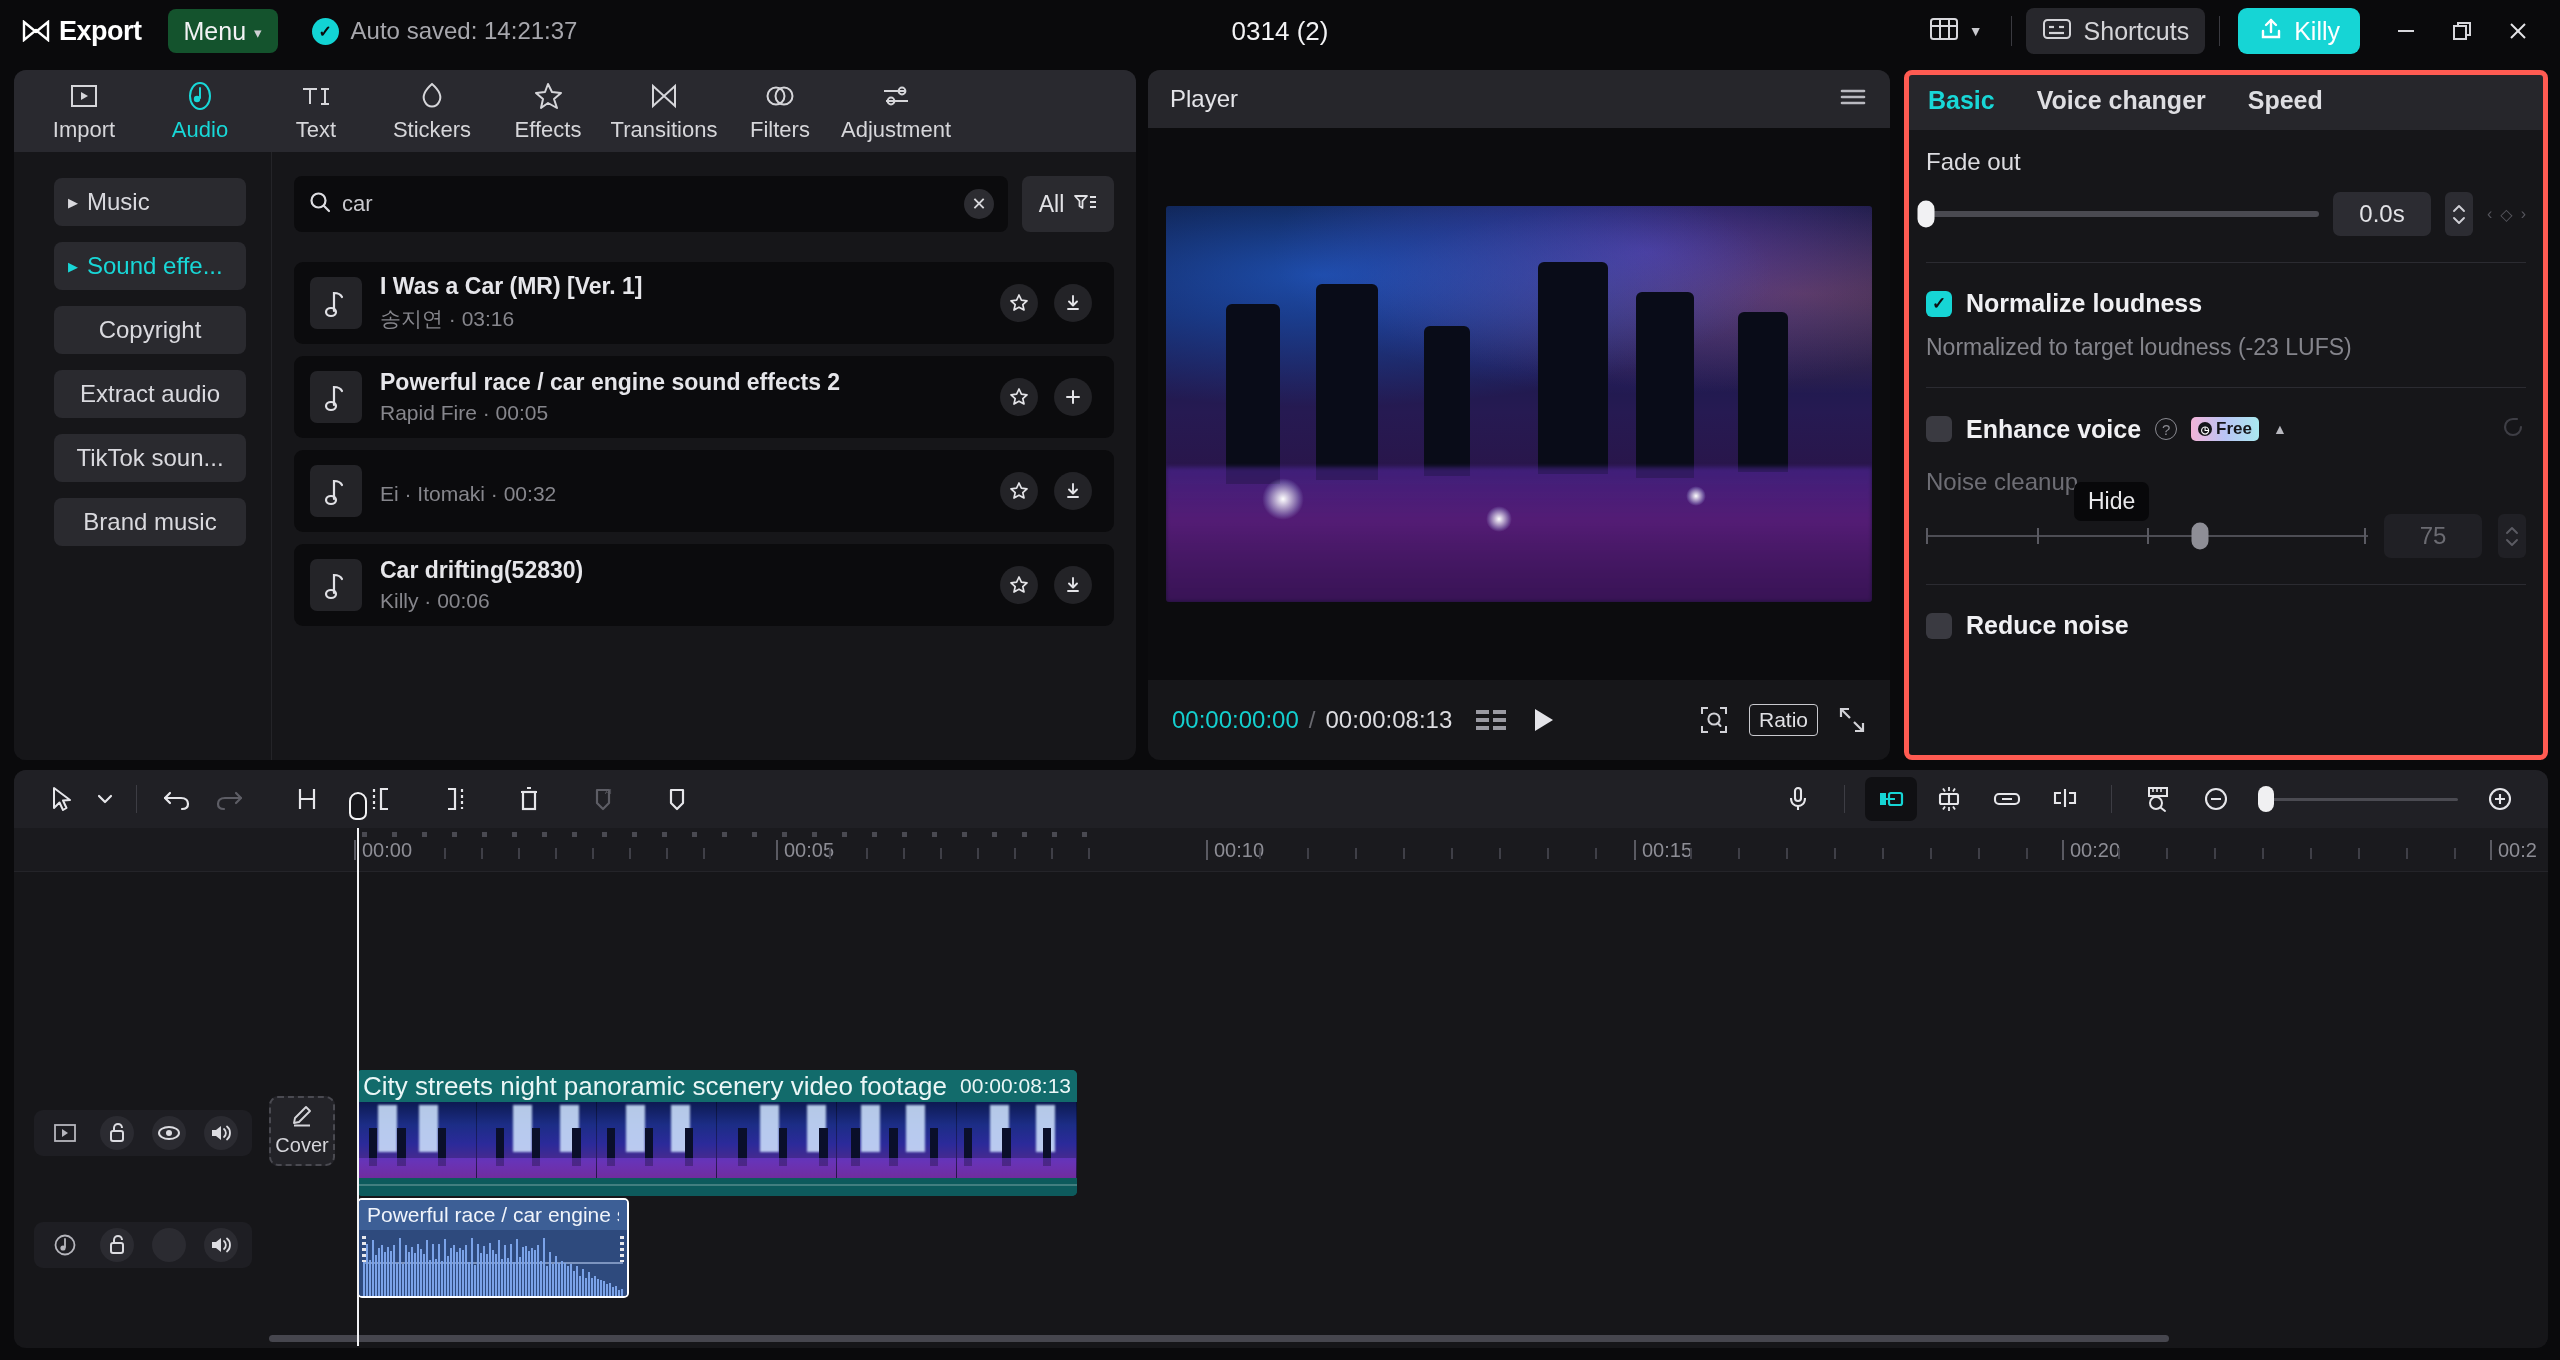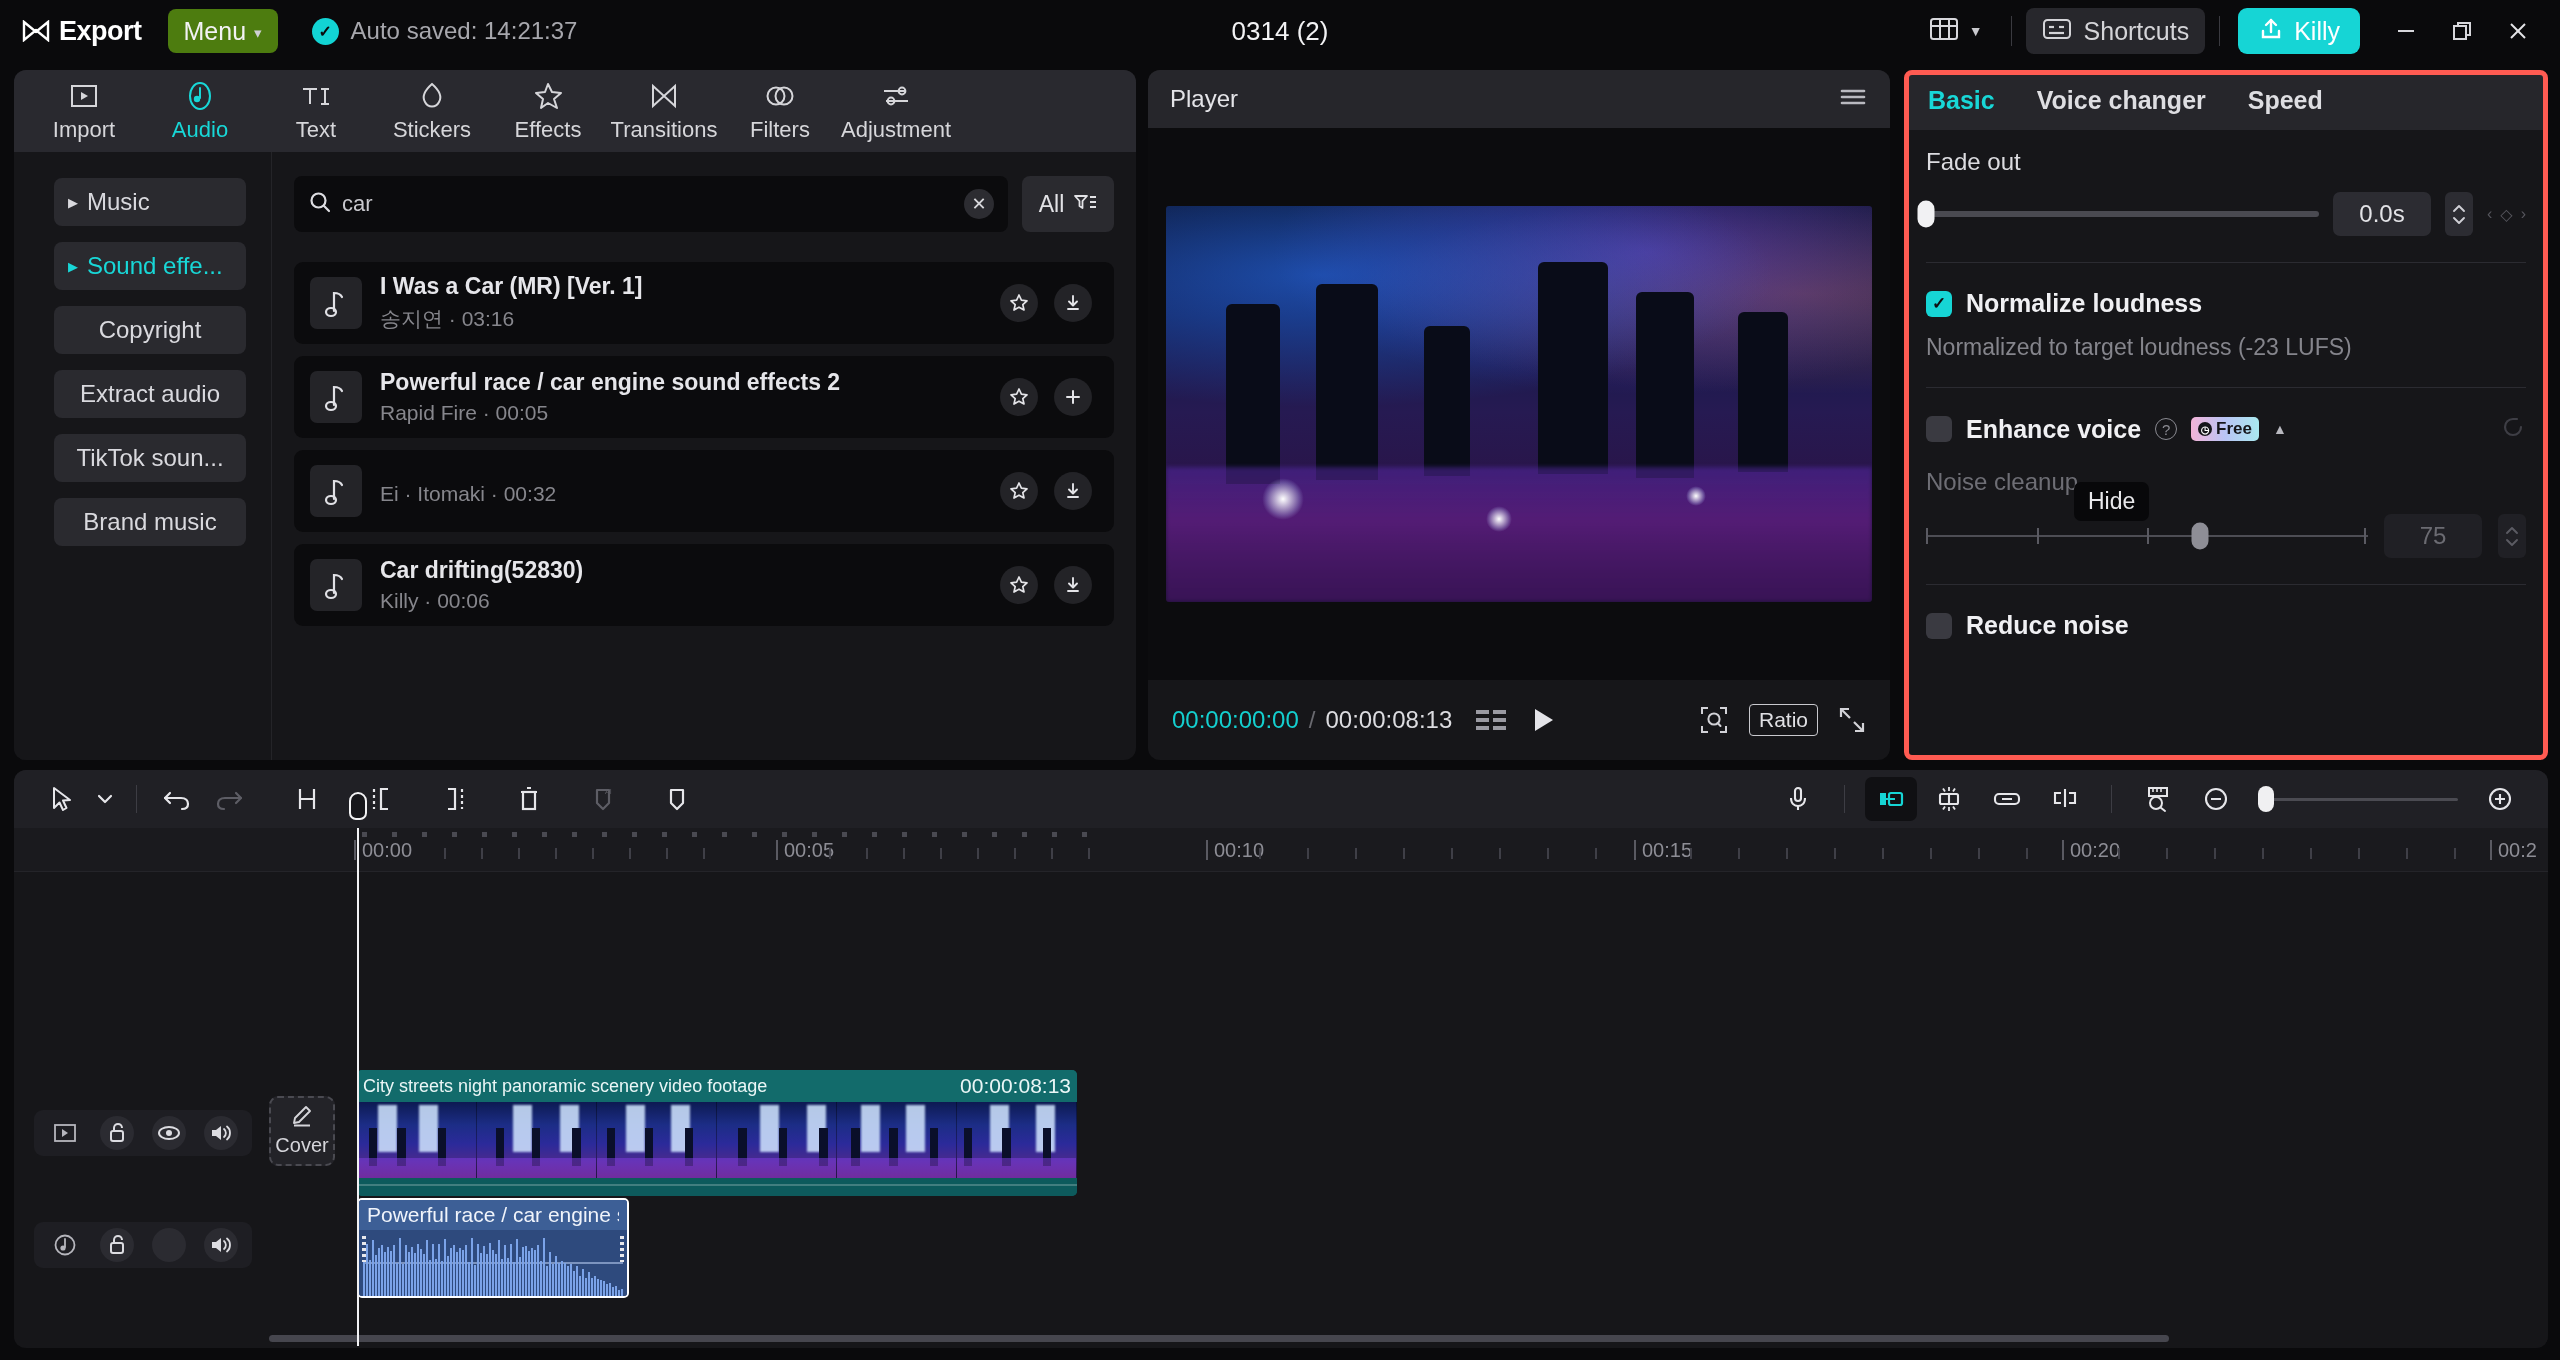--- a/index.html
+++ b/index.html
@@ -15,21 +15,21 @@
   
   .titlebar {
     position: absolute; left: 0; top: 0; width: 2560px; height: 62px;
     background: #0a0a0c; display: flex; align-items: center;
   }
   .logo-wrap { display: flex; align-items: center; gap: 9px; margin-left: 22px; }
   .logo-mark { width: 28px; height: 22px; position: relative; }
   .logo-text { font-size: 27px; font-weight: 600; letter-spacing: -0.5px; color: #fff; }
   .menu-btn {
     margin-left: 26px; height: 44px; padding: 0 16px; border-radius: 8px;
-    background: #4d7c0f; display: flex; align-items: center; gap: 8px;
+    background: #14532d; display: flex; align-items: center; gap: 8px;
     font-size: 25px; color: #f2f2f4; cursor: pointer;
   }
   .menu-caret { font-size: 15px; color: #cfcfd4; margin-top: 3px; }
   .autosave { margin-left: 34px; display: flex; align-items: center; gap: 12px; }
   .check-circle {
     width: 27px; height: 27px; border-radius: 50%; background: #12d4d4;
     display: flex; align-items: center; justify-content: center;
     color: #0a0a0c; font-size: 16px; font-weight: bold;
   }
   .autosave-text { font-size: 24px; color: #a7a7ad; }
@@ -290,21 +290,21 @@
   }
   .cover-btn .lbl { font-size: 20px; color: #d5d5da; }
 
   .vclip {
     position: absolute; border-radius: 5px; overflow: hidden; background: #0d5a5c;
   }
   .vclip-head {
     height: 32px; display:flex; align-items:center; justify-content: space-between;
     padding: 0 6px; background: #126b6b;
   }
-  .vclip-title { font-size: 18px; color: #eaf6f6; white-space: nowrap; overflow: hidden; }
+  .vclip-title { font-size: 26px; color: #eaf6f6; white-space: nowrap; overflow: hidden; }
   .vclip-dur { font-size: 21px; color: #eaf6f6; margin-left: 10px; }
   .vclip-frames { height: 76px; display: flex; }
   .vframe { flex: 1; position: relative; overflow: hidden; border-right: 1px solid rgba(0,0,0,.35);
     background: linear-gradient(180deg,#0d1a52 0%, #1c2d86 30%, #2b2a9a 55%, #4a2a8e 78%, #3a1f6b 100%); }
   .vframe .hl { position:absolute; width: 16%; height: 62%; top: 4%; background: rgba(210,230,255,.85); filter: blur(1px); }
   .vframe .leg { position:absolute; bottom: 16%; width: 7%; height: 50%; background:#0a0f2a; }
   .vframe .refl { position:absolute; left:0; right:0; bottom:0; height: 26%;
     background: linear-gradient(180deg, rgba(120,60,220,.55), rgba(180,60,220,.45)); }
   .vclip-foot { height: 18px; background:#0d5a5c; }
   .vclip-line { height: 2px; background: rgba(255,255,255,.22); }

